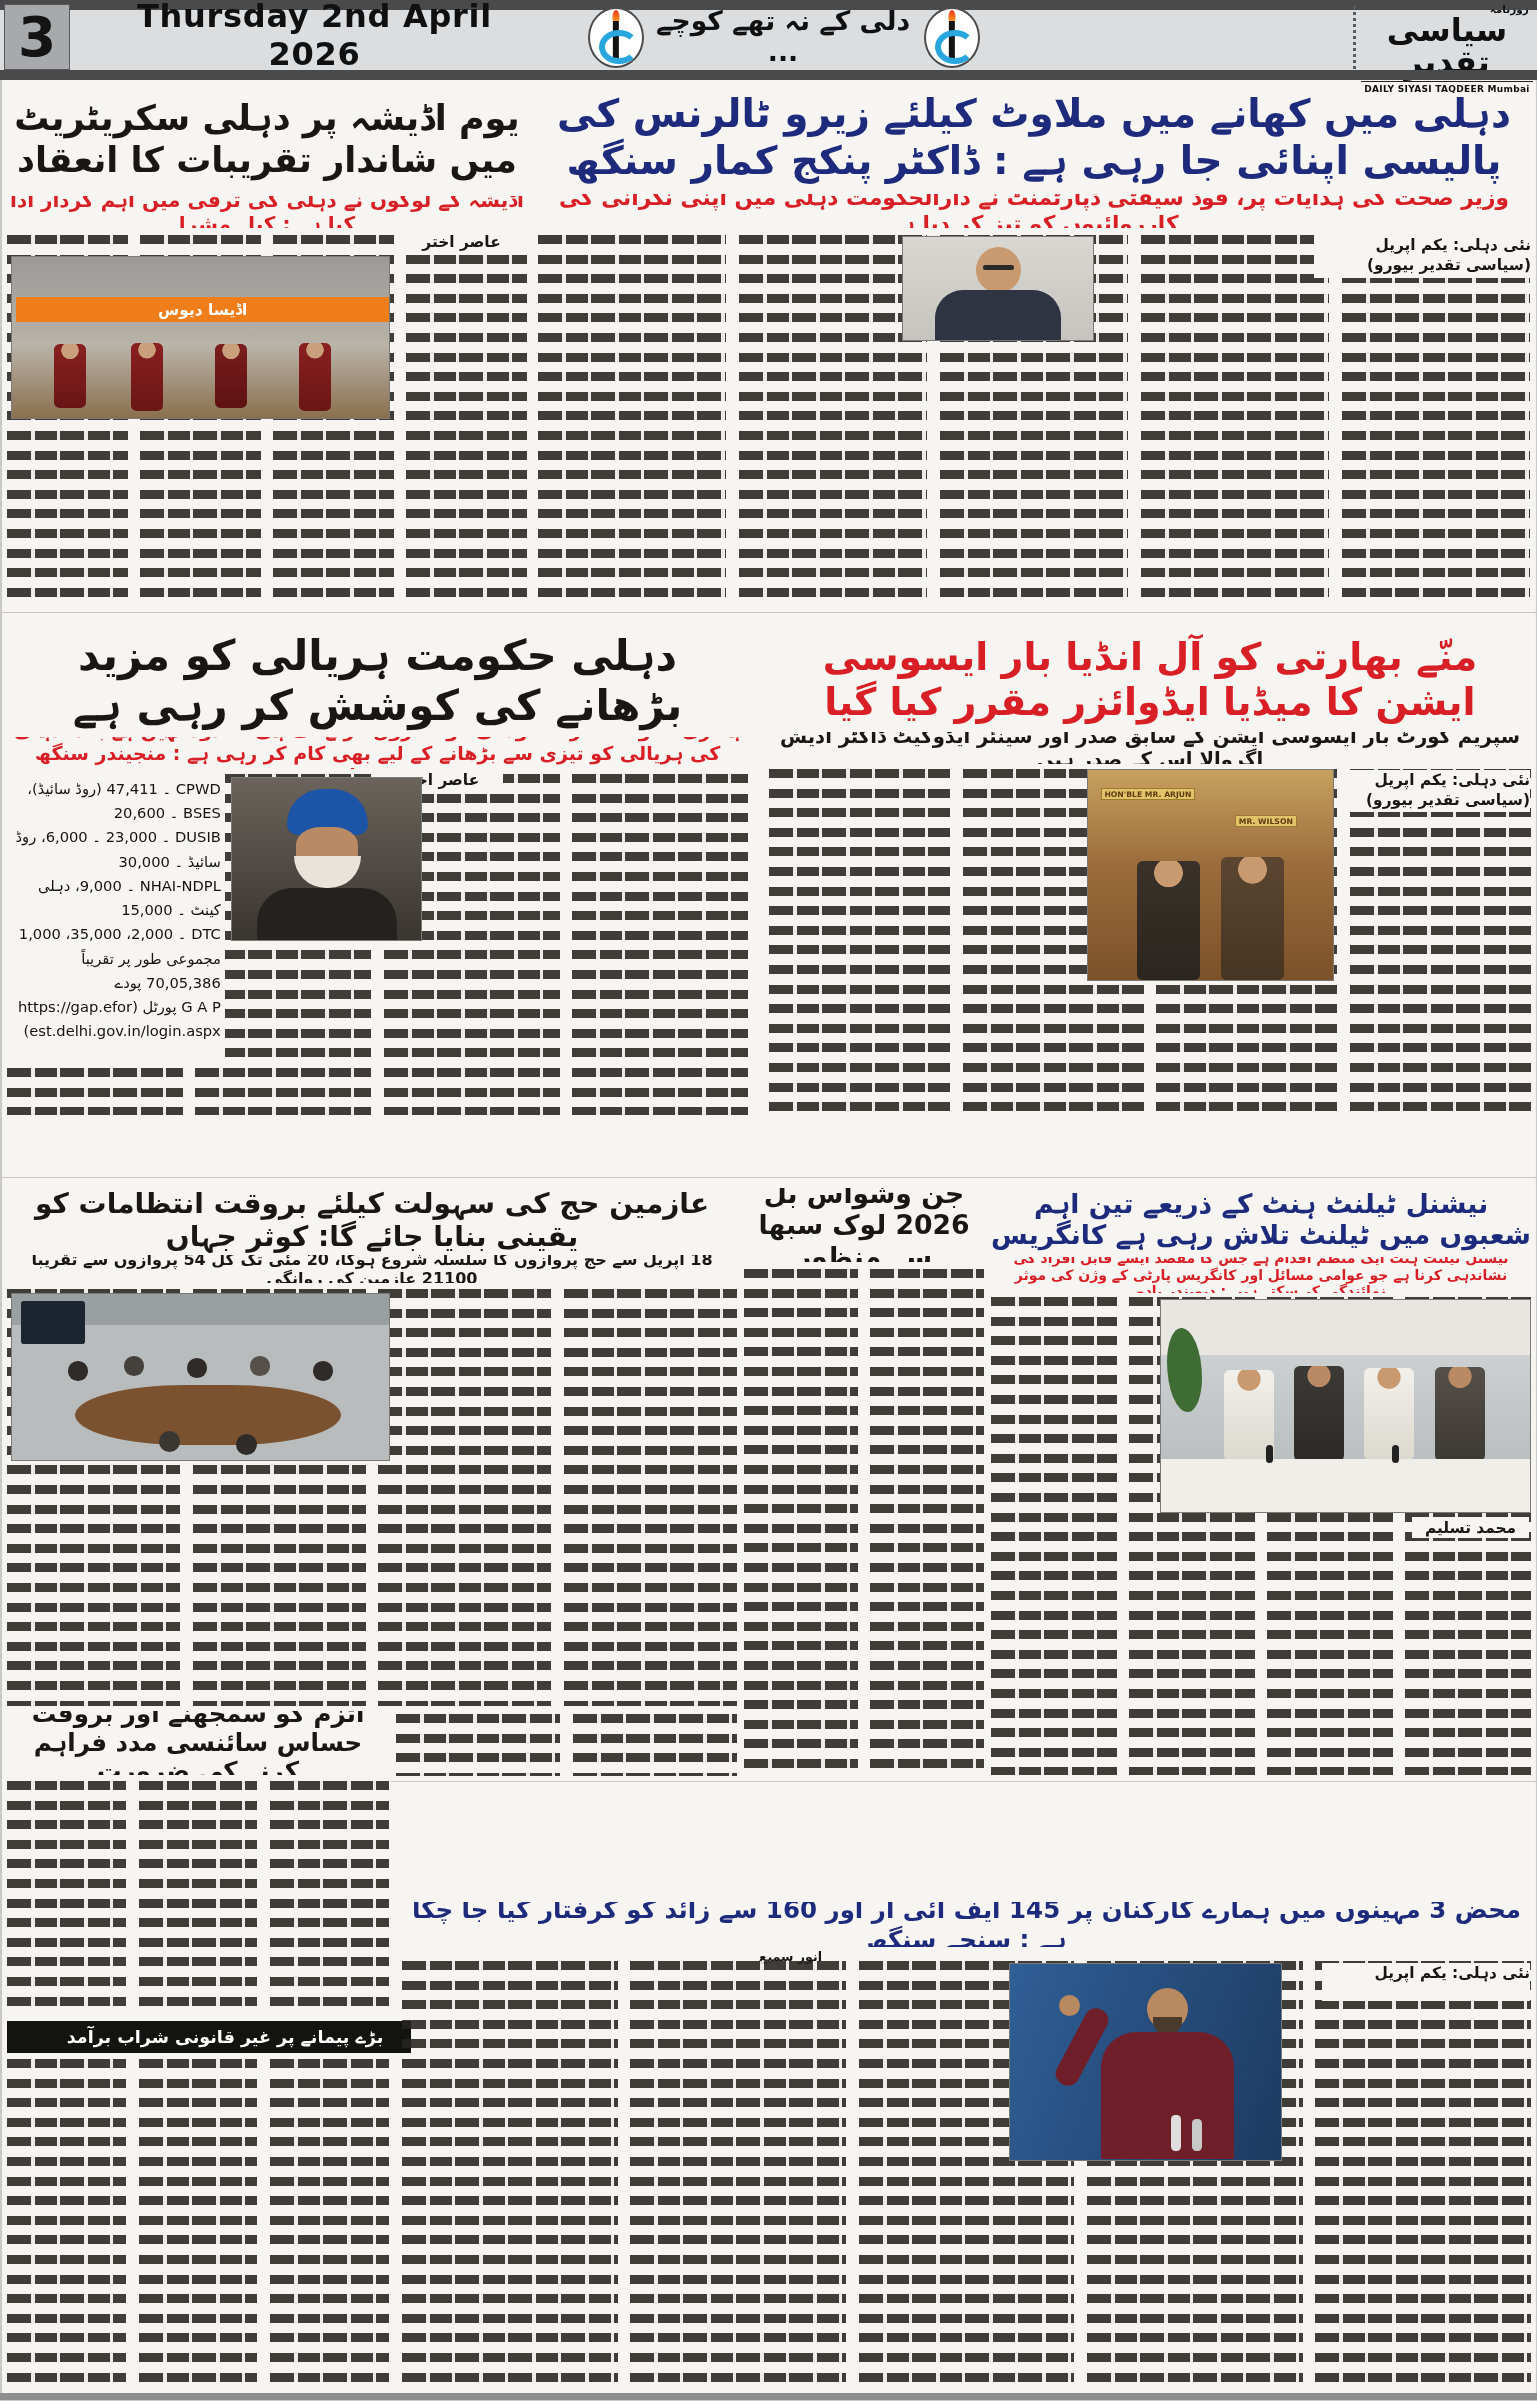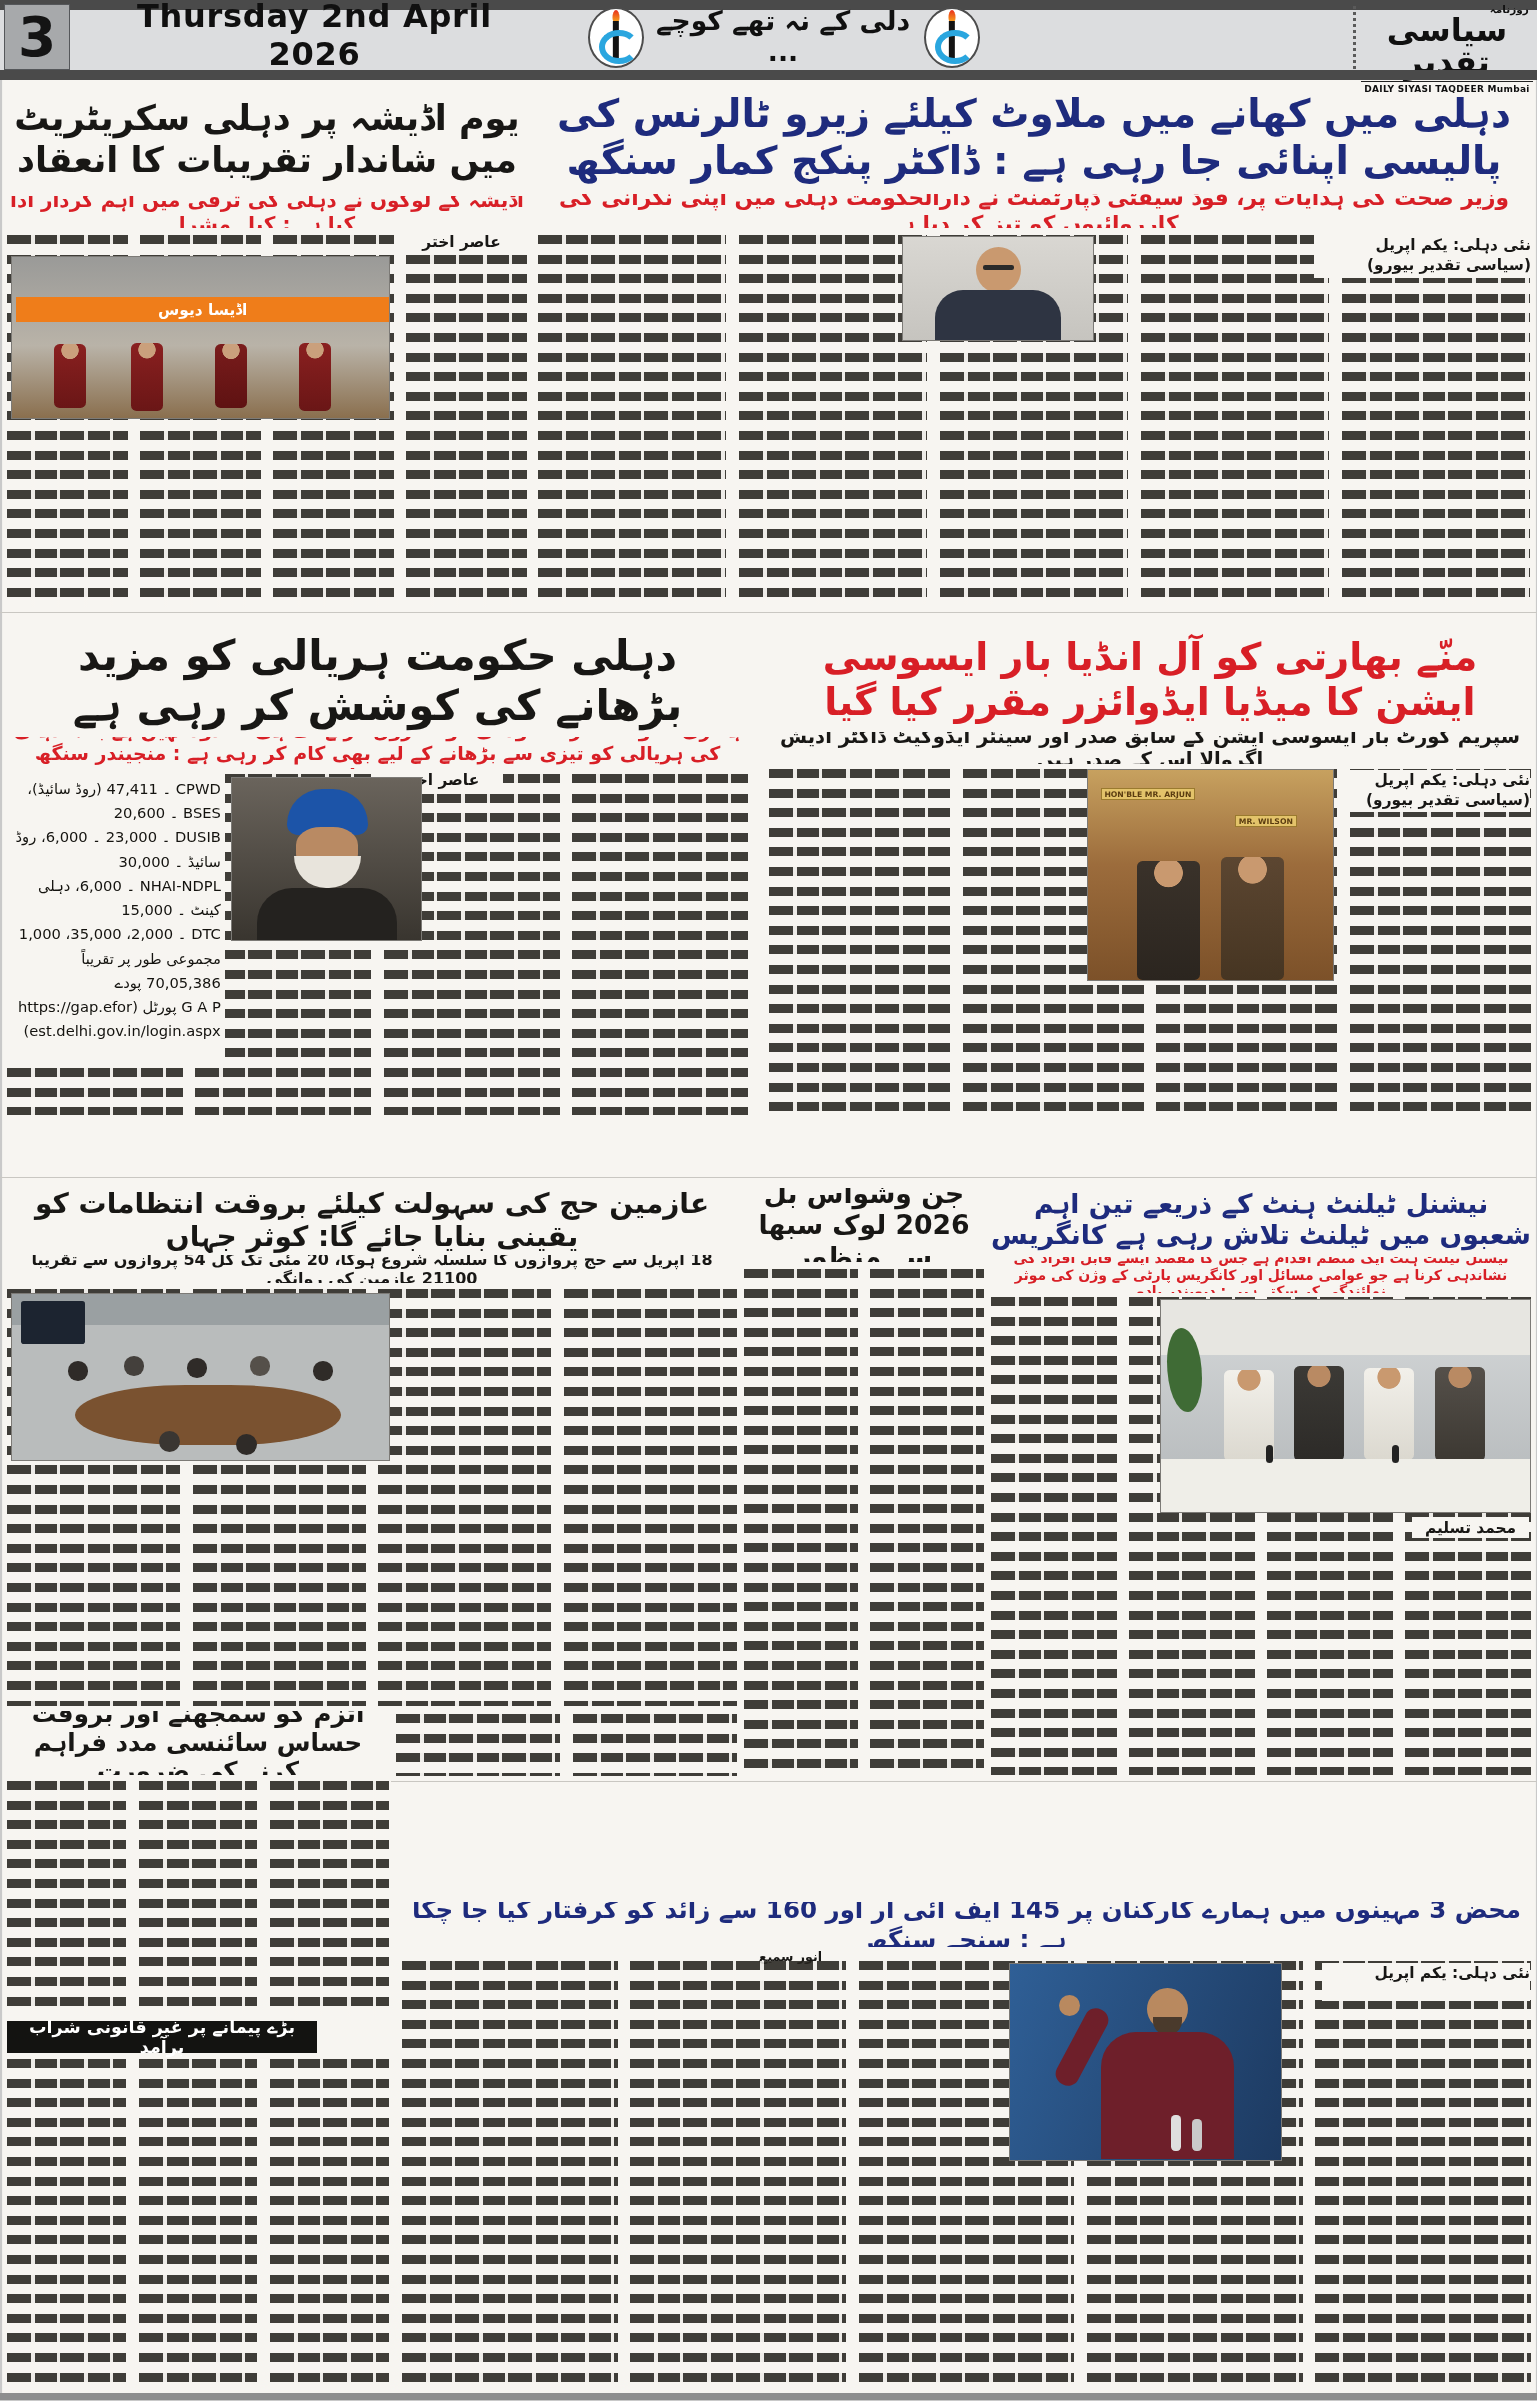--- a/index.html
+++ b/index.html
@@ -124,21 +124,21 @@
   <div class="abs cols" style="left:7px;top:774px;width:741px;height:341px;">
       <div></div>
       <div></div>
       <div></div>
       <div></div>
     </div>
   <div class="abs byline mask ctr ur" style="left:377px;top:770px;width:126px;height:19.6px;">عاصر اختر</div>
   <div class="abs stats mask ur" style="left:7px;top:774px;width:218px;height:294px;padding:2.8px 4.2px;box-sizing:border-box;">
     <div>CPWD ۔ 47,411 (روڈ سائیڈ)، BSES ۔ 20,600</div>
     <div>DUSIB ۔ 23,000 ۔ 6,000، روڈ سائیڈ ۔ 30,000</div>
-    <div>NHAI-NDPL ۔ 6,000، دہلی کینٹ ۔ 15,000</div>
+    <div>NHAI-NDPL ۔ 9,000، دہلی کینٹ ۔ 15,000</div>
     <div>DTC ۔ 2,000، 35,000، 1,000</div>
     <div>مجموعی طور پر تقریباً 70,05,386 پودے</div>
     <div style="word-break:break-all;">G A P پورٹل (https://gap.eforest.delhi.gov.in/login.aspx)</div>
   </div>
   <div class="photo" style="left:231px;top:777px;width:189px;height:162px;background:linear-gradient(180deg,#6a645c,#39352f);">
     <span class="fig" style="left:55px;top:11.2px;width:81px;height:46px;background:#1c54a8;border-radius:41px 41px 12.6px 12.6px;"></span>
     <span class="fig" style="left:64px;top:49px;width:62px;height:45px;background:#b98a63;border-radius:40%;"></span>
     <span class="fig" style="left:62px;top:78px;width:67px;height:32px;background:#e8e4dc;border-radius:0 0 34px 34px;"></span>
     <span class="fig" style="left:25px;top:110px;width:140px;height:52px;background:#24221f;border-radius:35px 35px 0 0;"></span>
   </div>
@@ -185,21 +185,21 @@
     <span class="head" style="left:147px;top:137px;width:21px;height:21px;background:#3a3632;"></span>
     <span class="head" style="left:224px;top:140px;width:21px;height:21px;background:#2f2b28;"></span>
   </div>
 
   <div class="abs hl blk ctr ur mask" style="left:7px;top:1711px;width:382px;height:64px;font-size:24.5px;">آٹزم کو سمجھنے اور بروقت حساس سائنسی مدد فراہم کرنے کی ضرورت</div>
   <div class="abs cols" style="left:7px;top:1781px;width:382px;height:235px;">
       <div></div>
       <div></div>
       <div></div>
     </div>
-  <div class="abs revbar ctr ur" style="left:7px;top:2021px;width:310px;height:32px;">بڑے پیمانے پر غیر قانونی شراب برآمد</div>
+  <div class="abs revbar ctr ur" style="left:7px;top:2021px;width:372px;height:32px;padding-left:32px;">بڑے پیمانے پر غیر قانونی شراب برآمد</div>
   <div class="abs cols" style="left:7px;top:2059px;width:382px;height:324px;">
       <div></div>
       <div></div>
       <div></div>
     </div>
 
   <div class="abs hl blk ctr ur" style="left:744px;top:1188px;width:240px;height:74px;font-size:26.6px;">جن وشواس بل 2026 لوک سبھا سے منظور</div>
   <div class="abs cols" style="left:744px;top:1269px;width:240px;height:506px;">
       <div></div>
       <div></div>

